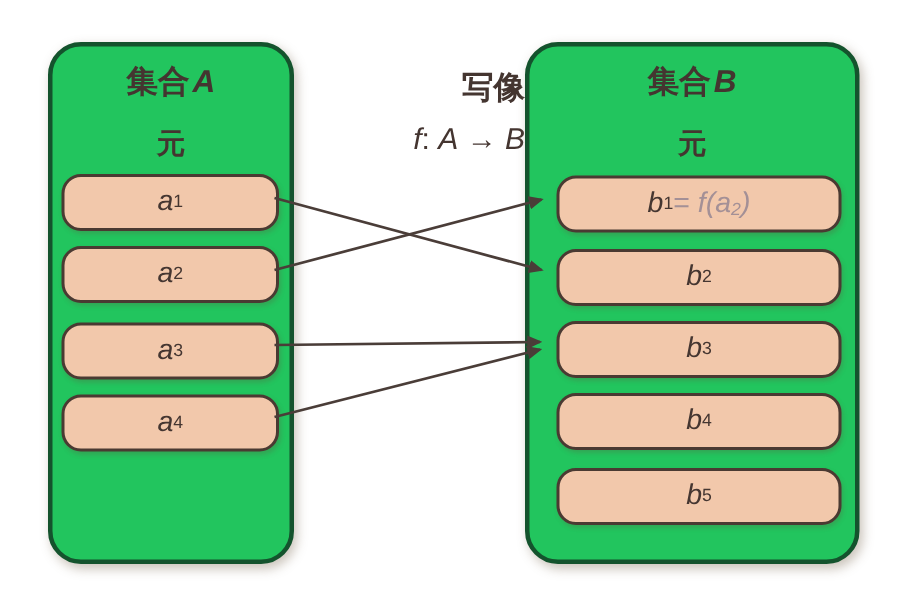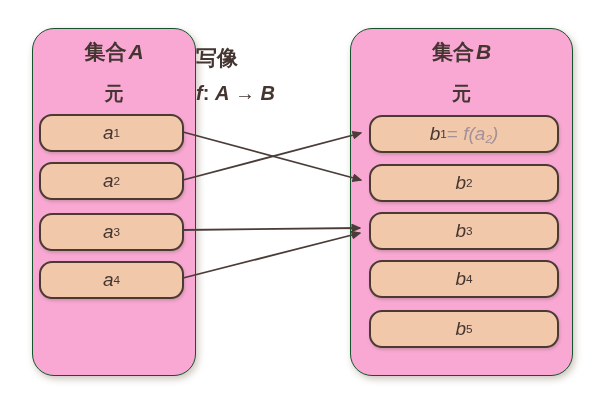--- a/index.html
+++ b/index.html
@@ -6,22 +6,22 @@
   body {
     font-family: "Liberation Sans", "DejaVu Sans", sans-serif;
     background:#ffffff;
   }
   #canvas {
     position:relative; width:600px; height:400px;
     background:#ffffff; overflow:hidden;
   }
   .panel {
     position:absolute;
-    background:#f9a8d4;
-    border:1px solid #14532d;
+    background:#22c55e;
+    border:3px solid #14532d;
     border-radius:22px;
     box-shadow:2px 3px 7px rgba(140,125,105,0.45);
     box-sizing:border-box;
   }
   .panel.left  { left:32px;  top:28px; width:164px; height:348px; }
   .panel.right { left:350px; top:28px; width:223px; height:348px; }
   .panel-title {
     text-align:center; margin-top:9px;
     font-size:21px; font-weight:bold; color:#443530;
   }
@@ -41,24 +41,24 @@
     box-sizing:border-box;
   }
   .panel.left  .ebox { left:6px;  width:145px; height:38px; }
   .panel.right .ebox { left:18px; width:190px; height:38px; }
   .it  { font-style:italic; }
   sub  { font-size:0.62em; vertical-align:-0.22em; line-height:1; }
   .light { color:#a49096; }
   .light .fn { font-style:italic; }
   .map-label {
     position:absolute; left:196px; top:44px; width:154px;
-    text-align:left; color:#443530;
+    text-align:right; color:#443530;
   }
   .map-line1 { font-size:21px; font-weight:bold; }
-  .map-line2 { font-size:20px; font-weight:bold; margin-top:10px; }
+  .map-line2 { font-size:20px; font-weight:normal; margin-top:10px; }
   .map-line2 .fn { font-style:italic; }
   #arrow-layer {
     position:absolute; left:0; top:0; width:600px; height:400px;
     pointer-events:none;
   }
 </style>
 </head>
 <body>
 
 <div id="canvas">

